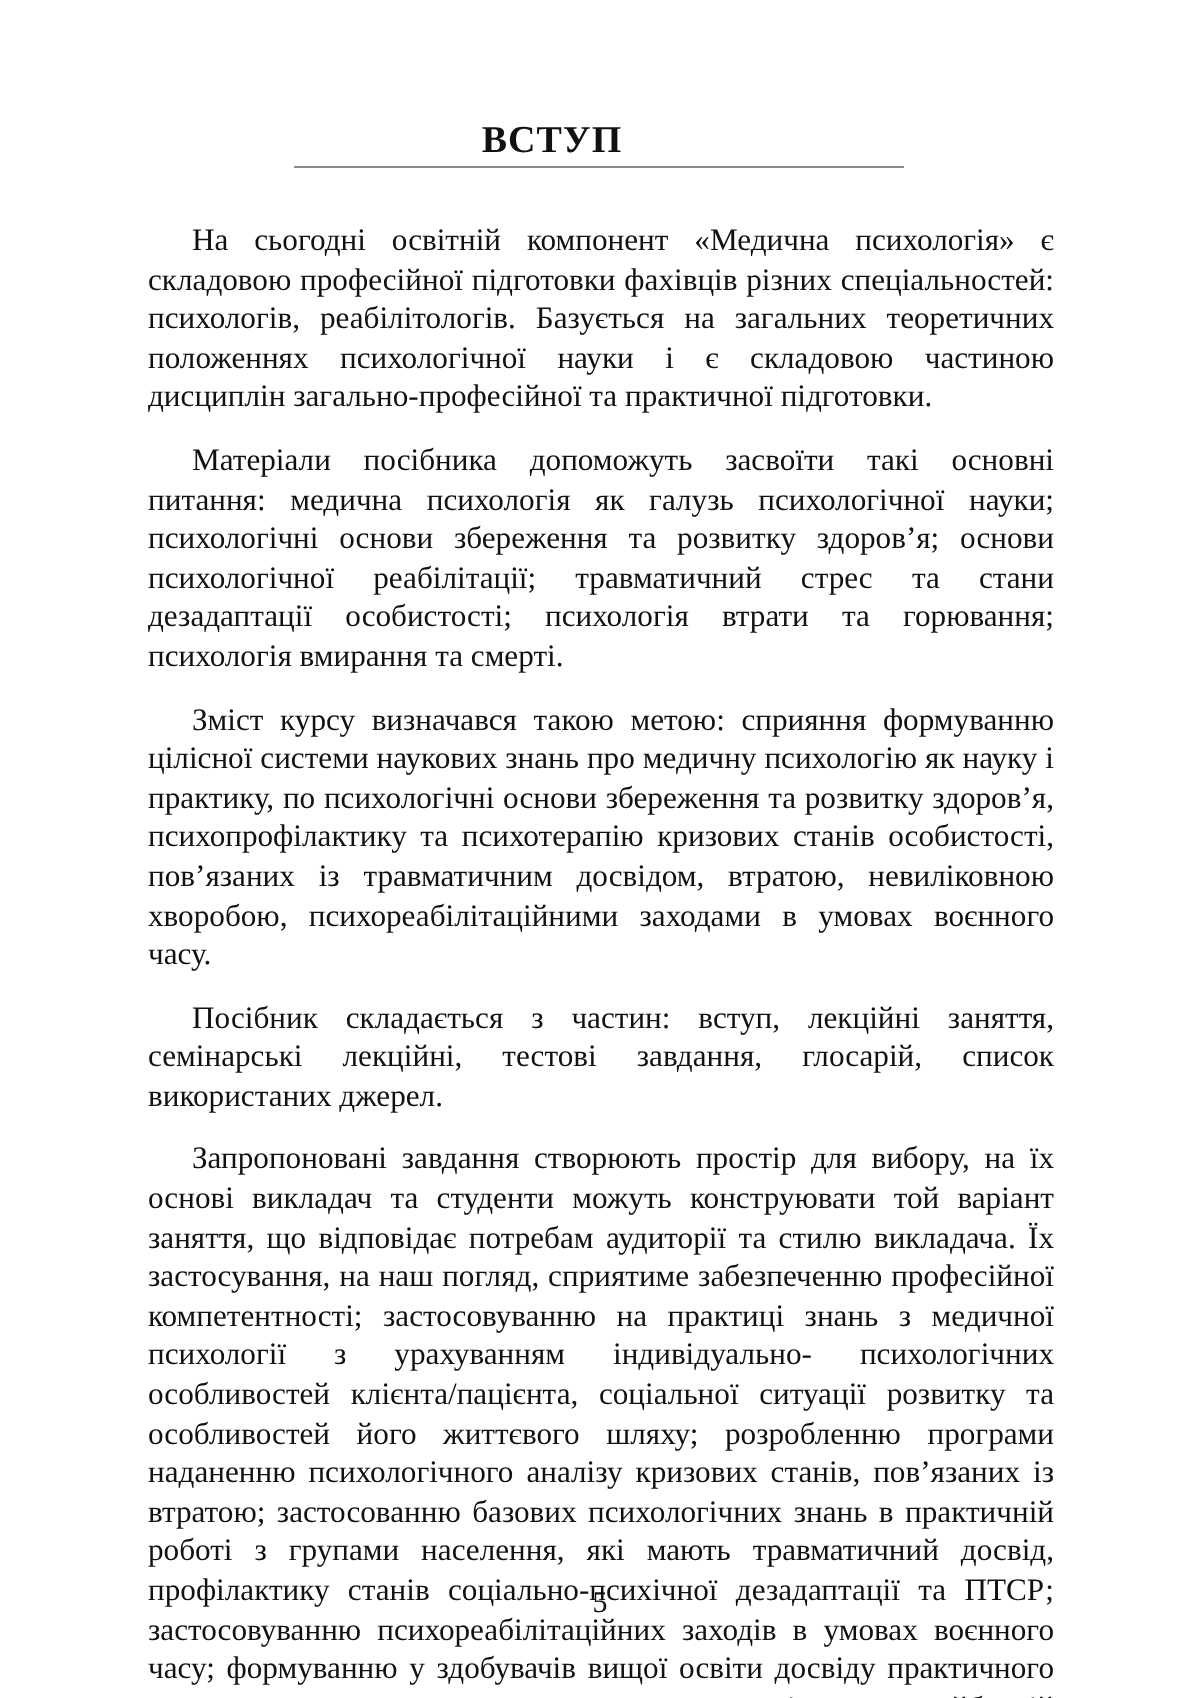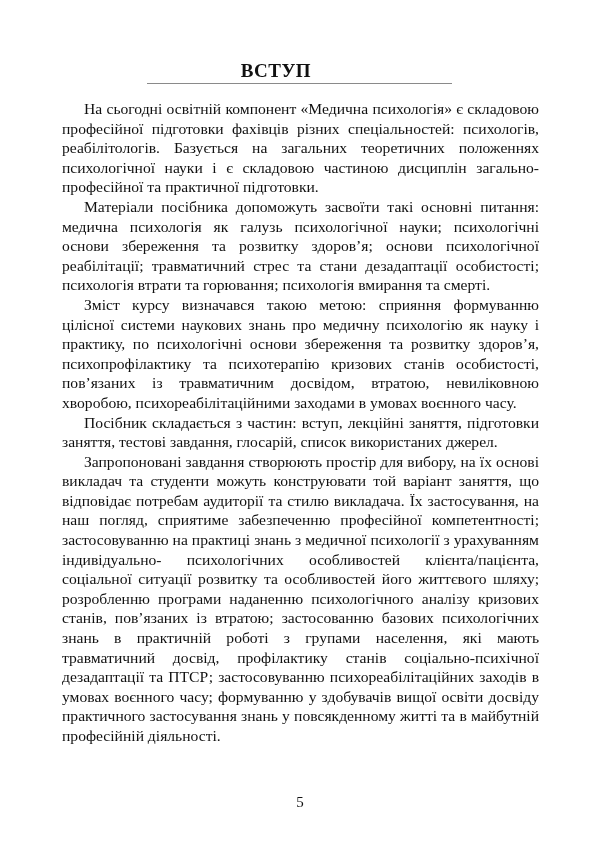--- a/index.html
+++ b/index.html
@@ -15,35 +15,35 @@
     }
     .title-rule {
       position: absolute; left: 147px; top: 83px; width: 305px; height: 0;
       border-top: 1.5px solid #8a8a8a;
     }
     .body-text {
       position: absolute; left: 62px; top: 99px; width: 477px;
       font-size: 15.6px; line-height: 19.6px; text-align: justify;
       hyphens: manual;
     }
-    .body-text p { margin: 0; text-indent: 22px; }
+    .body-text p { margin: 12px; text-indent: 22px; }
     .page-number {
       position: absolute; left: 0; top: 794px; width: 600px;
       text-align: center; font-size: 15px;
     }
   </style>
 </head>
 <body>
 
 <div class="page">
   <div class="title">ВСТУП</div>
   <div class="title-rule"></div>
 
   <div class="body-text">
     <p>На сьогодні освітній компонент «Медична психологія» є складовою професійної підготовки фахівців різних спеціальностей: психологів, реабілітологів. Базується на загальних теоретичних положеннях психологічної науки і є складовою частиною дисциплін загально-професійної та практичної підготовки.</p>
     <p>Матеріали посібника допоможуть засвоїти такі основні питання: медична психологія як галузь психологічної науки; психологічні основи збереження та розвитку здоров’я; основи психологічної реабілітації; травматичний стрес та стани дезадаптації особистості; психологія втрати та горювання; психологія вмирання та смерті.</p>
     <p>Зміст курсу визначався такою метою: сприяння формуванню цілісної системи наукових знань про медичну психологію як науку і практику, по психологічні основи збереження та розвитку здоров’я, психопрофілактику та психотерапію кризових станів особистості, пов’язаних із травматичним досвідом, втратою, невиліковною хворобою, психореабілітаційними заходами в умовах воєнного часу.</p>
-    <p>Посібник складається з частин: вступ, лекційні заняття, підготовки заняття, тестові завдання, глосарій, список використаних джерел.</p>
+    <p>Посібник складається з частин: вступ, лекційні заняття, семінарські лекційні, тестові завдання, глосарій, список використаних джерел.</p>
     <p>Запропоновані завдання створюють простір для вибору, на їх основі викладач та студенти можуть конструювати той варіант заняття, що відповідає потребам аудиторії та стилю викладача. Їх застосування, на наш погляд, сприятиме забезпеченню професійної компетентності; застосовуванню на практиці знань з медичної психології з урахуванням індивідуально- психологічних особливостей клієнта/пацієнта, соціальної ситуації розвитку та особливостей його життєвого шляху; розробленню програми наданенню психологічного аналізу кризових станів, пов’язаних із втратою; застосованню базових психологічних знань в практичній роботі з групами населення, які мають травматичний досвід, профілактику станів соціально-психічної дезадаптації та ПТСР; застосовуванню психореабілітаційних заходів в умовах воєнного часу; формуванню у здобувачів вищої освіти досвіду практичного застосування знань у повсякденному житті та в майбутній професійній діяльності.</p>
   </div>
 
   <div class="page-number">5</div>
 </div>
 
 </body></html>

